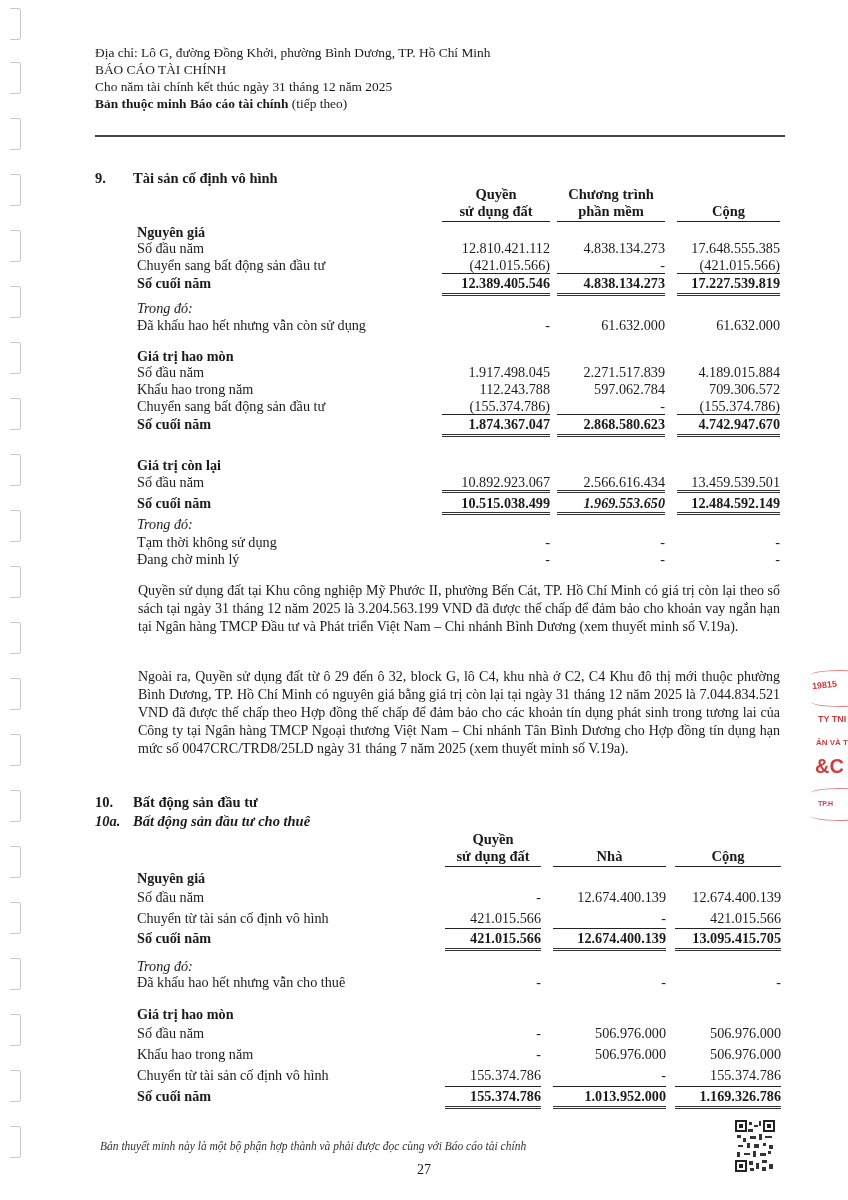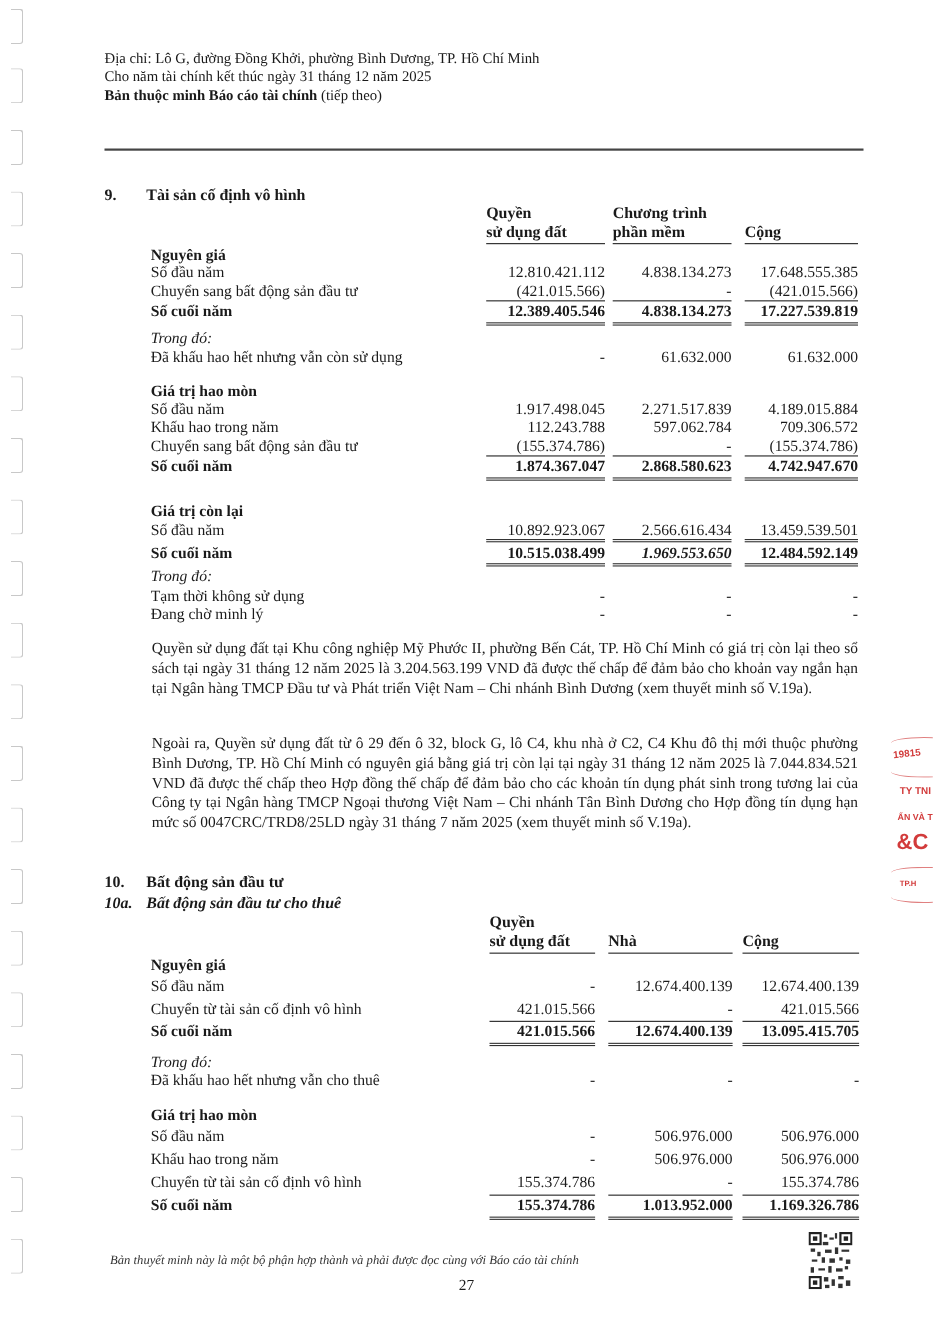--- a/index.html
+++ b/index.html
@@ -9,21 +9,21 @@
   }
   .binding { position:absolute; left:0; top:0; width:40px; height:1200px; }
   .ring { position:absolute; left:10px; width:10px; height:30px; border:1.2px solid #c8c8c8; border-left:none; border-radius:0 3px 3px 0; }
   .header { position:absolute; left:95px; top:44px; width:690px; }
   .company { font-family:"Liberation Sans", sans-serif; font-weight:bold; font-size:17px; letter-spacing:0.1px; line-height:20px; }
   .hline { font-size:13.4px; line-height:17px; }
   .header-rule { position:absolute; left:95px; top:135px; width:690px; border-top:2.5px solid #444; }
   .sec { position:absolute; font-size:14.5px; font-weight:bold; }
   .sec .num { display:inline-block; width:38px; }
   .subsec { font-style:italic; }
-  .colhead { position:absolute; text-align:left; font-weight:bold; font-size:14.5px; line-height:17px; border-bottom:1.3px solid #222; padding-bottom:1px; }
+  .colhead { position:absolute; text-align:center; font-weight:bold; font-size:14.5px; line-height:17px; border-bottom:1.3px solid #222; padding-bottom:1px; }
   .row { position:absolute; left:0; width:716px; height:17px; font-size:14.2px; line-height:17px; }
   .row .lbl { position:absolute; white-space:nowrap; }
   .row .v { position:absolute; text-align:right; white-space:nowrap; }
   .row.b { font-weight:bold; }
   .row.i .lbl { font-style:italic; }
   .para { position:absolute; left:138px; width:642px; font-size:14px; line-height:18px; text-align:justify; }
   .footer-note { position:absolute; left:100px; top:1140px; font-size:11.5px; font-style:italic; color:#333; }
   .pagenum { position:absolute; left:0; width:848px; text-align:center; top:1162px; font-size:14px; }
   .qr { position:absolute; left:735px; top:1120px; width:40px; height:52px; }
   .stamp { position:absolute; left:810px; top:660px; width:60px; height:160px; color:#d23b3b; font-family:"Liberation Sans", sans-serif; font-weight:bold; }
@@ -56,20 +56,21 @@
   <div class="ring" style="top:846px"></div>
   <div class="ring" style="top:902px"></div>
   <div class="ring" style="top:958px"></div>
   <div class="ring" style="top:1014px"></div>
   <div class="ring" style="top:1070px"></div>
   <div class="ring" style="top:1126px"></div>
 </div>
 
 <div class="header">
   <div class="hline">Địa chỉ: Lô G, đường Đồng Khởi, phường Bình Dương, TP. Hồ Chí Minh</div>
+  <div class="hline">BÁO CÁO TÀI CHÍNH</div>
   <div class="hline">Cho năm tài chính kết thúc ngày 31 tháng 12 năm 2025</div>
   <div class="hline"><b>Bản thuộc minh Báo cáo tài chính</b><span> (tiếp theo)</span></div>
 </div>
 <div class="header-rule"></div>
 
 <div class="sec" style="left:95px; top:170px;">
   <span class="num">9.</span><span>Tài sản cố định vô hình</span>
 </div>
 
 <div class="colhead" style="left:442px; top:186px; width:108px;">

